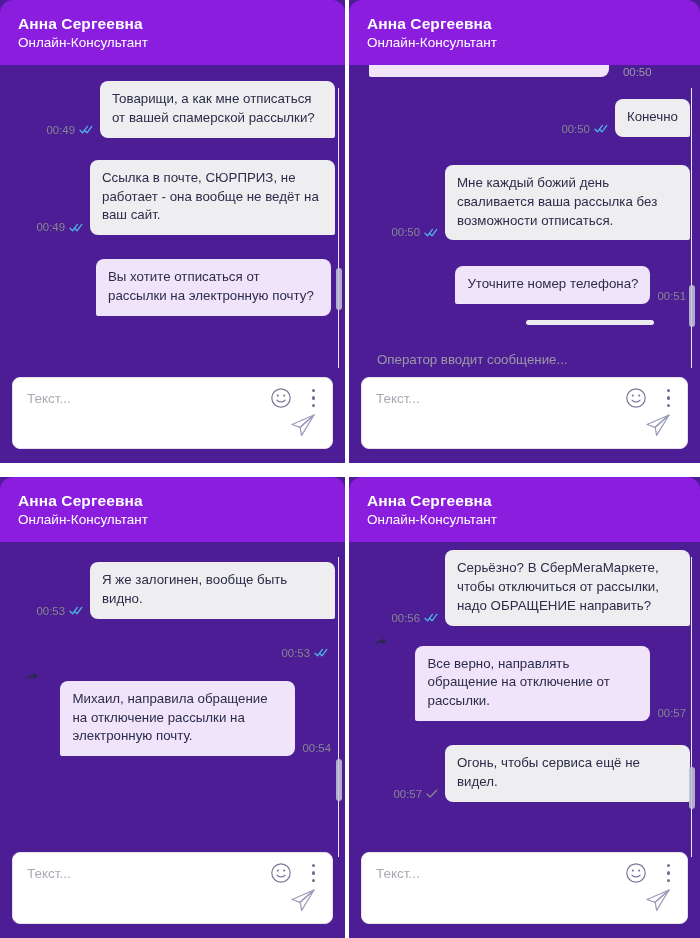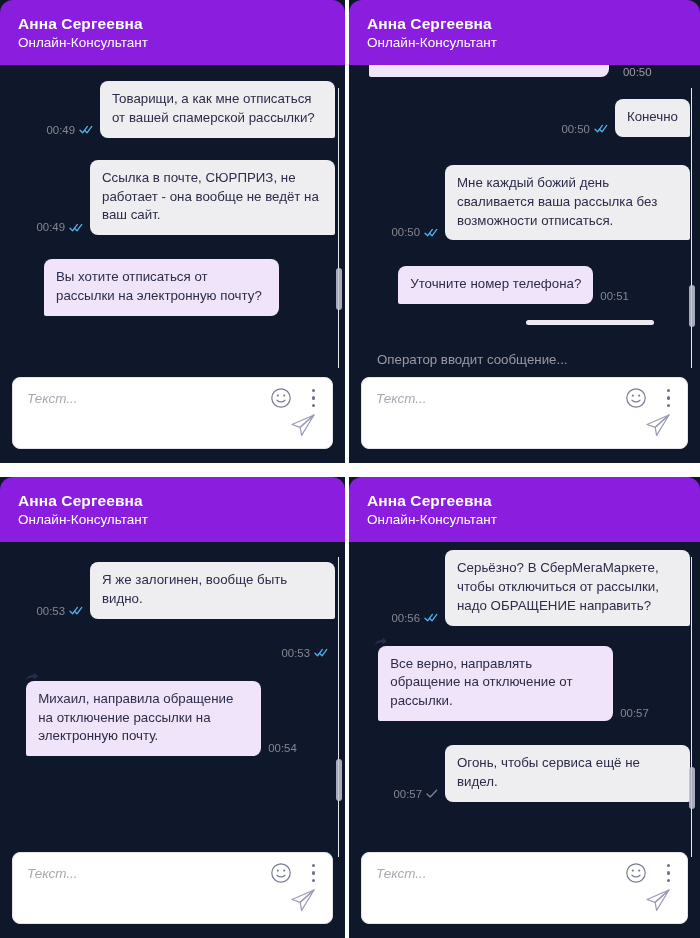--- a/index.html
+++ b/index.html
@@ -11,21 +11,21 @@
   }
   .grid {
     position: relative;
     width: 700px; height: 938px;
     background: #ffffff;
   }
 
   
   .panel {
     position: absolute;
-    background: #0f172a;
+    background: #4c1d95;
     overflow: hidden;
   }
   .panel-inner {
     position: absolute;
     inset: 0;
     display: flex;
     flex-direction: column;
     overflow: hidden;
   }
 
@@ -58,21 +58,21 @@
     overflow: hidden;
     padding: 0 10px;
   }
   .msg-row {
     position: relative;
     display: flex;
     align-items: flex-end;
     margin-top: 12px;
   }
   .msg-row.client { justify-content: flex-end; padding-left: 22px; }
-  .msg-row.operator { justify-content: center; padding-right: 22px; }
+  .msg-row.operator { justify-content: flex-end; padding-right: 4px; }
 
   .bubble {
     position: relative;
     font-size: 13.3px;
     line-height: 1.42;
     color: #2c2c4a;
     padding: 9px 12px 10px 12px;
     max-width: 235px;
     word-wrap: break-word;
   }
@@ -149,21 +149,20 @@
   .composer-wrap {
     flex: 0 0 auto;
     padding: 4px 12px 14px 12px;
   }
   .composer {
     position: relative;
     height: 72px;
     border: 1px solid #e4e2e8;
     border-radius: 8px;
     background: #ffffff;
-    font-style: italic;
   }
   .composer-placeholder {
     position: absolute;
     left: 14px; top: 13px;
     font-size: 13.5px;
     color: #a9a9b4;
   }
   .icon-smile {
     position: absolute;
     right: 40px; top: 9px;

